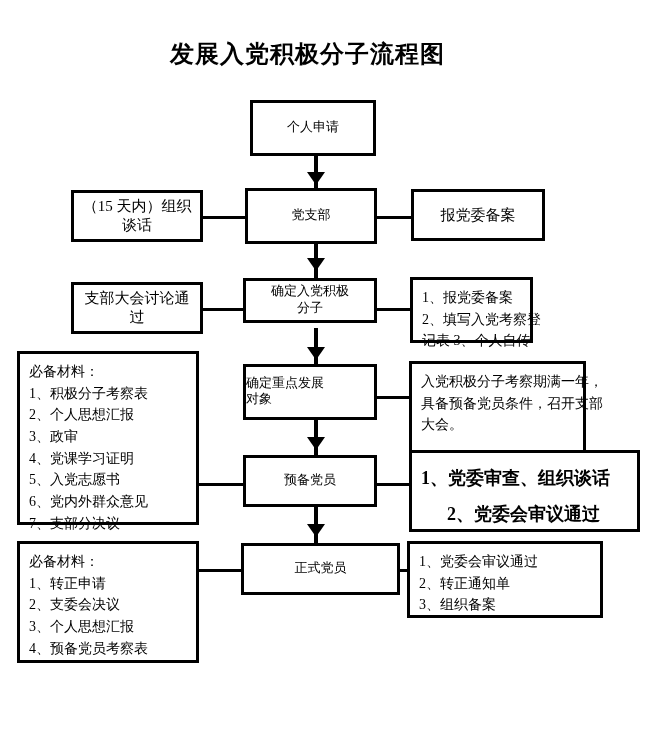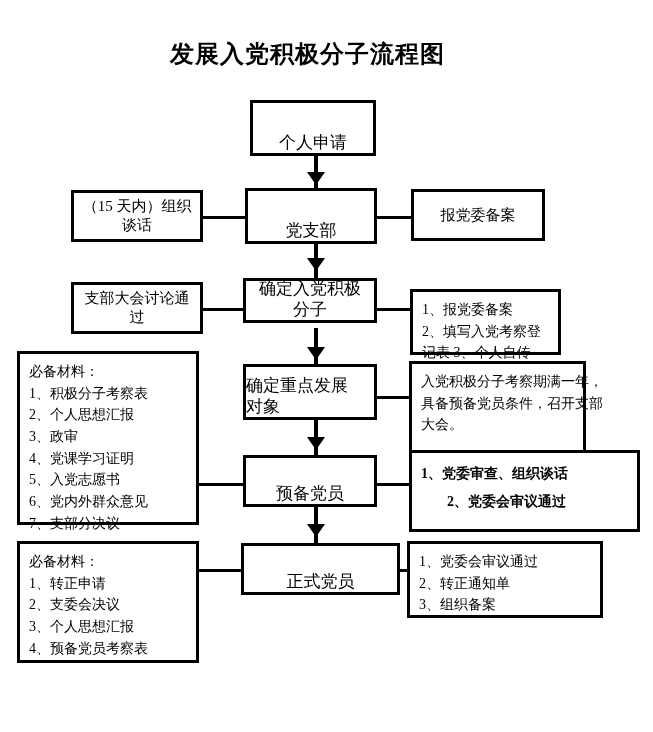--- a/index.html
+++ b/index.html
@@ -35,44 +35,43 @@
     color: #000000;
     z-index: 3;
     display: flex;
     align-items: center;
     justify-content: center;
     text-align: center;
     line-height: 1.25;
   }
   .box .txt { display: block; width: 100%; padding: 0 6px; }
   .node {
-    font-size: 17px;
-    font-family: Liberation Sans, sans-serif;
-    align-items: flex-end;
+    font-size: 13px;
+    font-family: Liberation Mono, monospace;
   }
   .node-left {
     justify-content: flex-start;
     text-align: left;
   }
   .node-left .txt { padding-left: 0; }
   .side {
     font-size: 15px;
     font-family: "Liberation Serif", "DejaVu Serif", serif;
   }
   .listbox {
     align-items: flex-start;
     justify-content: flex-start;
     text-align: left;
     font-size: 14px;
     font-family: "Liberation Serif", "DejaVu Serif", serif;
   }
   .listbox .txt { padding: 7px 8px 0 9px; }
   .listbox .li { display: block; line-height: 1.55; white-space: nowrap; }
   .big-list {
-    font-size: 14px;
+    font-size: 18px;
     font-weight: bold;
   }
   .big-list .li { line-height: 2.0; }
   .big-list .li.indent { padding-left: 26px; }
   
   .hline {
     position: absolute;
     height: 3px;
     background: #000000;
     z-index: 1;
@@ -189,21 +188,21 @@
       <span class="li">2、支委会决议</span>
       <span class="li">3、个人思想汇报</span>
       <span class="li">4、预备党员考察表</span>
     </span>
   </div>
 
   <div class="box side" style="left:411px; top:189px; width:134px; height:52px;">
     <span class="txt">报党委备案</span>
   </div>
 
-  <div class="box listbox" style="left:410px; top:277px; width:151px; height:66px;margin-top:12px;">
+  <div class="box listbox" style="left:410px; top:277px; width:123px; height:66px;">
     <span class="txt">
       <span class="li">1、报党委备案</span>
       <span class="li">2、填写入党考察登</span>
       <span class="li">记表 3、个人自传</span>
     </span>
   </div>
 
   <div class="box listbox" style="left:409px; top:361px; width:177px; height:96px;">
     <span class="txt">
       <span class="li">入党积极分子考察期满一年，</span>

